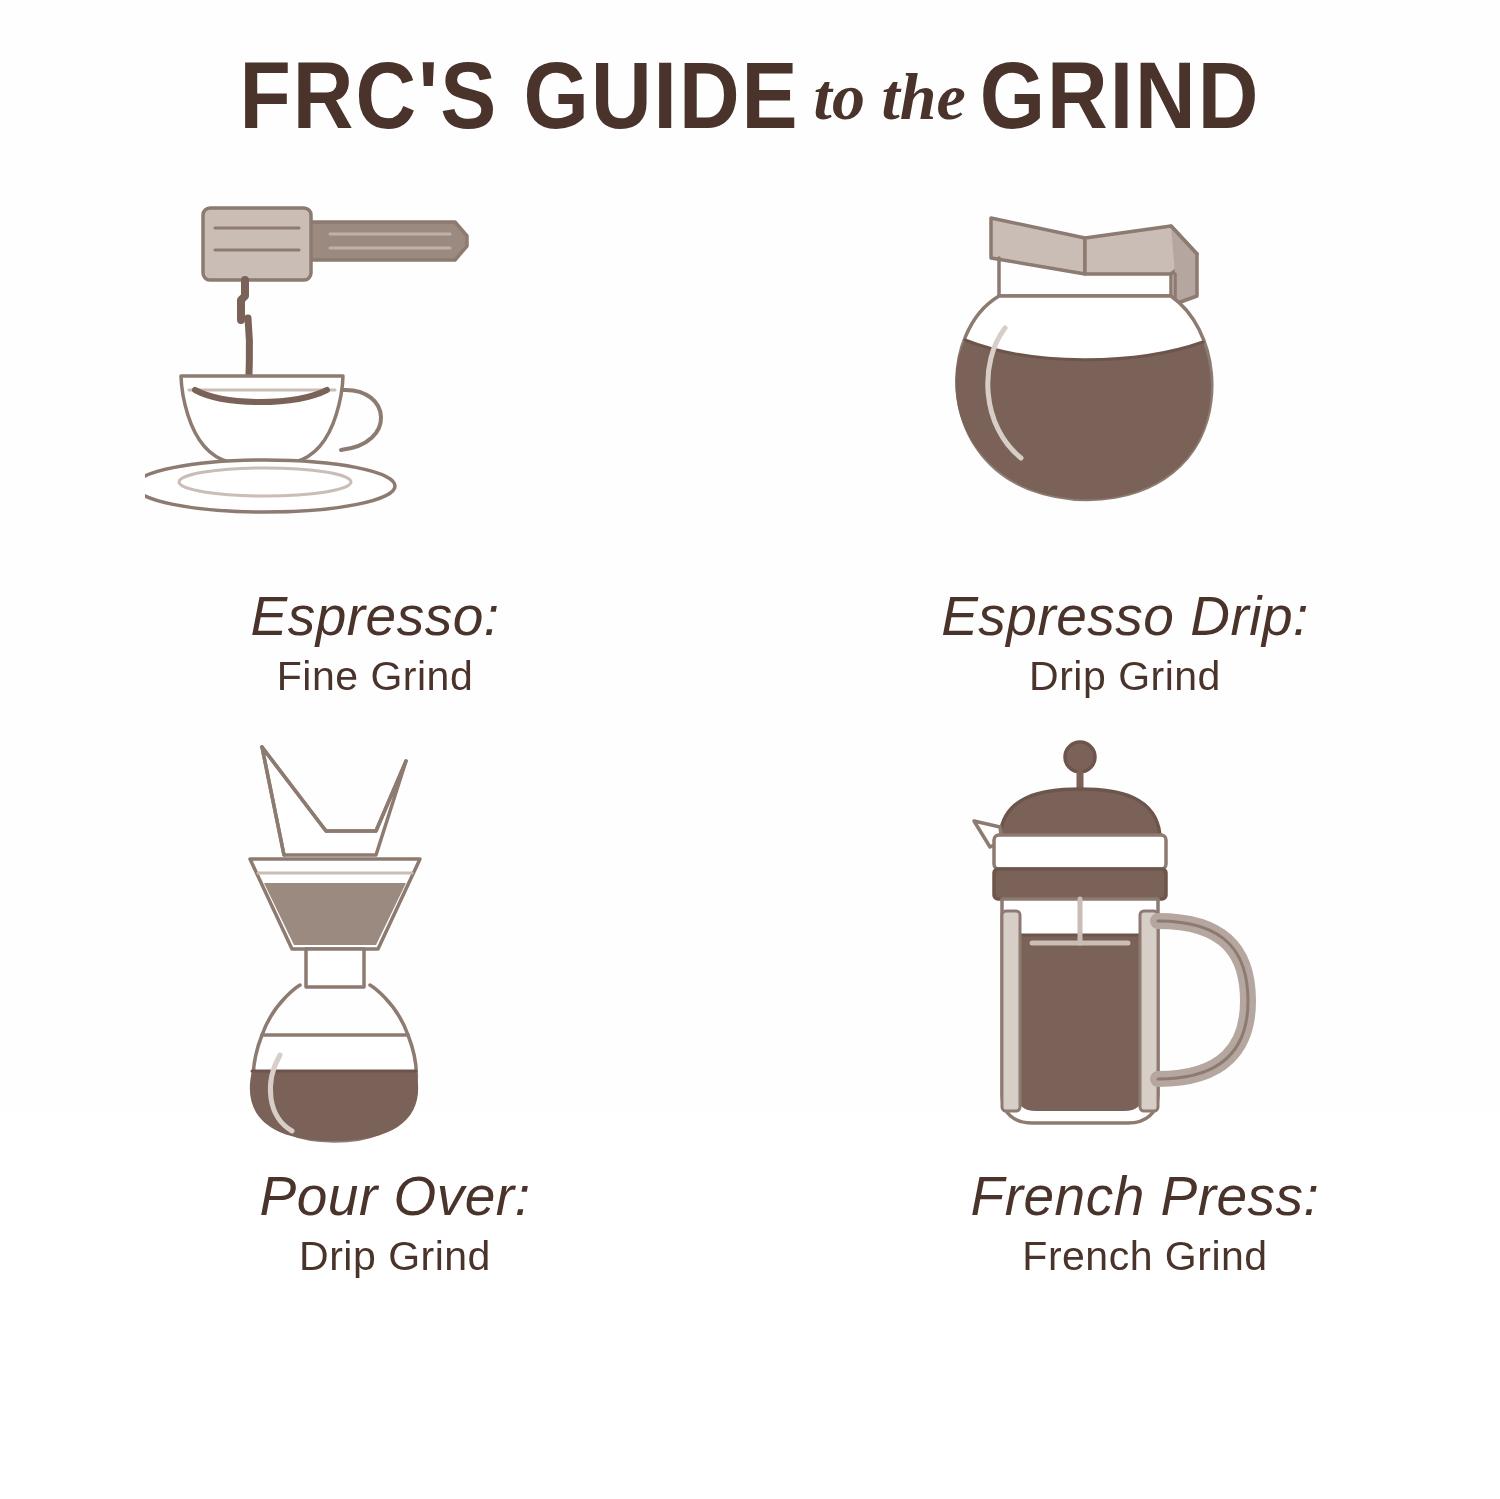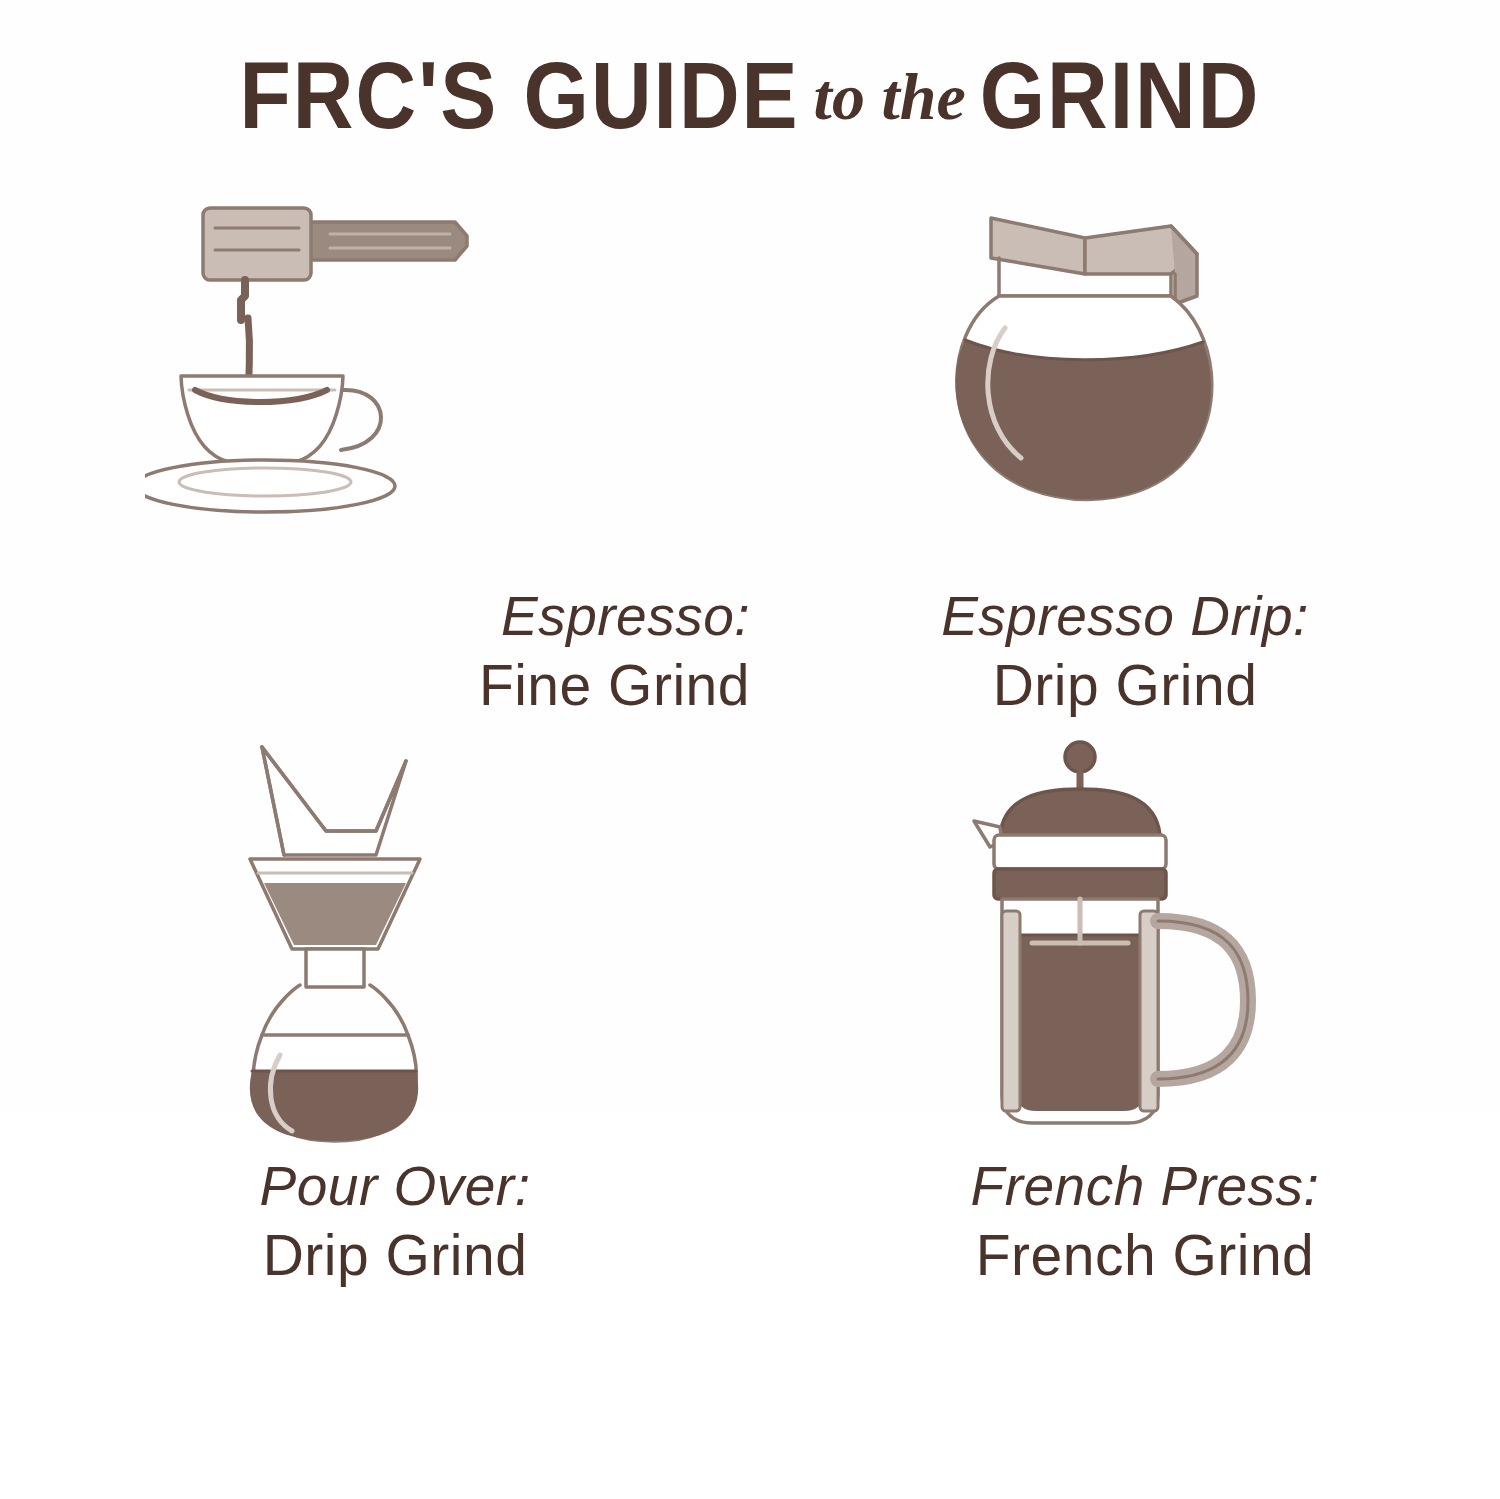--- a/index.html
+++ b/index.html
@@ -59,21 +59,21 @@
     left: 0;
     width: 1500px;
     height: 1290px;
   }
   .cell {
     position: absolute;
     width: 750px;
     box-sizing: border-box;
     text-align: center;
   }
-  .cell-tl { left: 0;   top: 0; text-align: right;   }
+  .cell-tl { left: 0;   top: 0;   }
   .cell-tr { left: 750px; top: 0; }
   .cell-bl { left: 0;   top: 570px; }
   .cell-br { left: 750px; top: 570px; }
 
   .art {
     height: 380px;
     display: flex;
     align-items: center;
     justify-content: center;
   }
@@ -84,27 +84,27 @@
   .cap-method {
     font-family: "Liberation Sans", sans-serif;
     font-style: italic;
     font-size: 55px;
     color: #4a332a;
     display: block;
     letter-spacing: 0.5px;
   }
   .cap-grind {
     font-family: "Liberation Sans", sans-serif;
-    font-size: 57px;
+    font-size: 41px;
     color: #4a332a;
     display: block;
     margin-top: 6px;
     letter-spacing: 0.5px;
   }
-  .cell-bl .caption, .cell-br .caption { margin-top: 16px; padding-left: 40px; }
+  .cell-bl .caption, .cell-br .caption { margin-top: 26px; padding-left: 40px; }
 </style>
 </head>
 <body>
 
 <div class="page">
 
   <div class="title">
     <span class="t-part">FRC'S GUIDE</span><span class="t-script">to the</span><span class="t-part">GRIND</span>
   </div>
 

